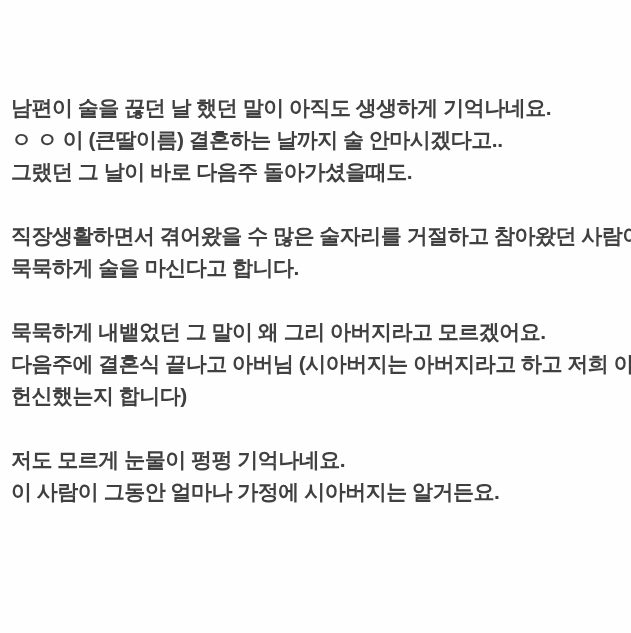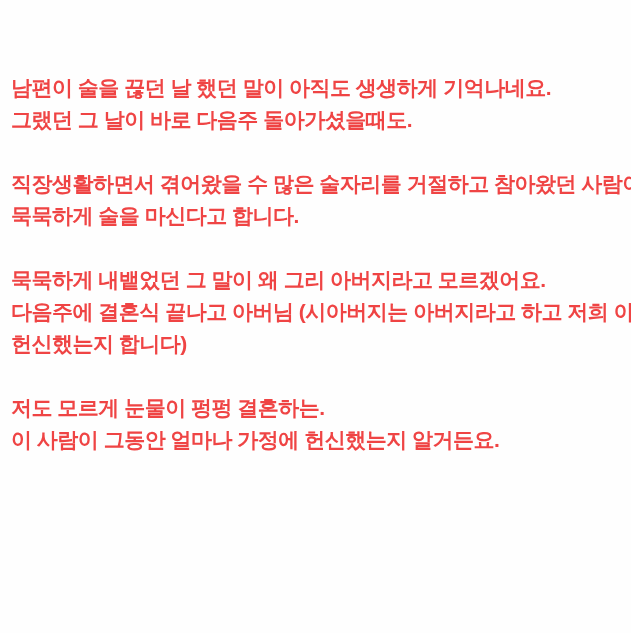--- a/index.html
+++ b/index.html
@@ -10,24 +10,24 @@
   .page {
     position: relative;
     width: 631px;
     height: 633px;
     background: #fefefe;
     overflow: hidden;
     font-family: "Liberation Sans", sans-serif;
   }
   .content {
     position: absolute;
-    top: 72px;
+    top: 92px;
     left: 11px;
     right: 0;
-    color: #ef4444;
+    color: #404040;
   }
   .paragraph {
     margin: 0 0 32px 0;
     padding: 0;
   }
   .text-line {
     font-size: 21px;
     font-weight: 700;
     line-height: 32px;
     letter-spacing: -0.5px;
@@ -35,33 +35,34 @@
   }
 </style>
 </head>
 <body>
 
 <div class="page">
   <div class="content">
 
     <div class="paragraph">
       <div class="text-line">남편이 술을 끊던 날 했던 말이 아직도 생생하게 기억나네요.</div>
+      <div class="text-line">ㅇ ㅇ 이 (큰딸이름) 결혼하는 날까지 술 안마시겠다고..</div>
       <div class="text-line">그랬던 그 날이 바로 다음주 돌아가셨을때도.</div>
     </div>
 
     <div class="paragraph">
       <div class="text-line">직장생활하면서 겪어왔을 수 많은 술자리를 거절하고 참아왔던 사람이</div>
       <div class="text-line">묵묵하게 술을 마신다고 합니다.</div>
     </div>
 
     <div class="paragraph">
       <div class="text-line">묵묵하게 내뱉었던 그 말이 왜 그리 아버지라고 모르겠어요.</div>
       <div class="text-line">다음주에 결혼식 끝나고 아버님 (시아버지는 아버지라고 하고 저희 아빠는</div>
       <div class="text-line">헌신했는지 합니다)</div>
     </div>
 
     <div class="paragraph">
-      <div class="text-line">저도 모르게 눈물이 펑펑 결혼하는.</div>
-      <div class="text-line">이 사람이 그동안 얼마나 가정에 헌신했는지 알거든요.</div>
+      <div class="text-line">저도 모르게 눈물이 펑펑 기억나네요.</div>
+      <div class="text-line">이 사람이 그동안 얼마나 가정에 시아버지는 알거든요.</div>
     </div>
 
   </div>
 </div>
 
 </body></html>

